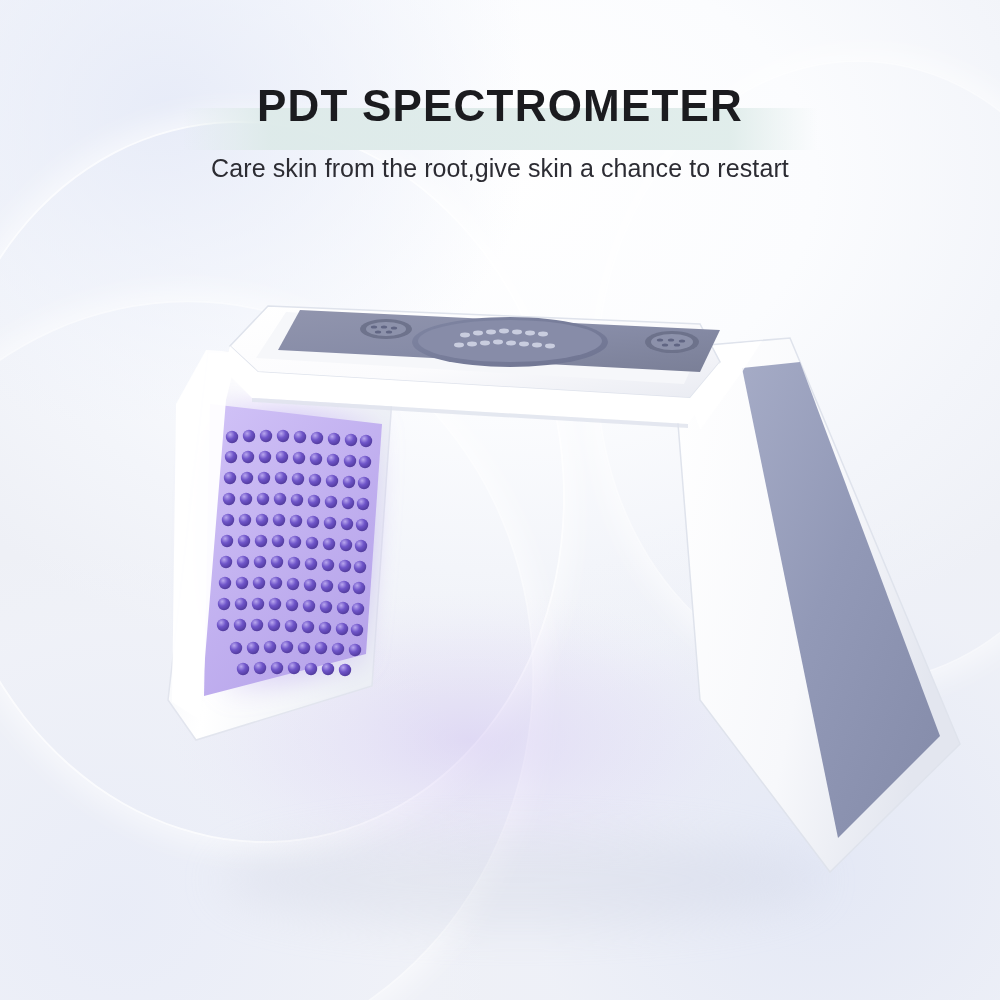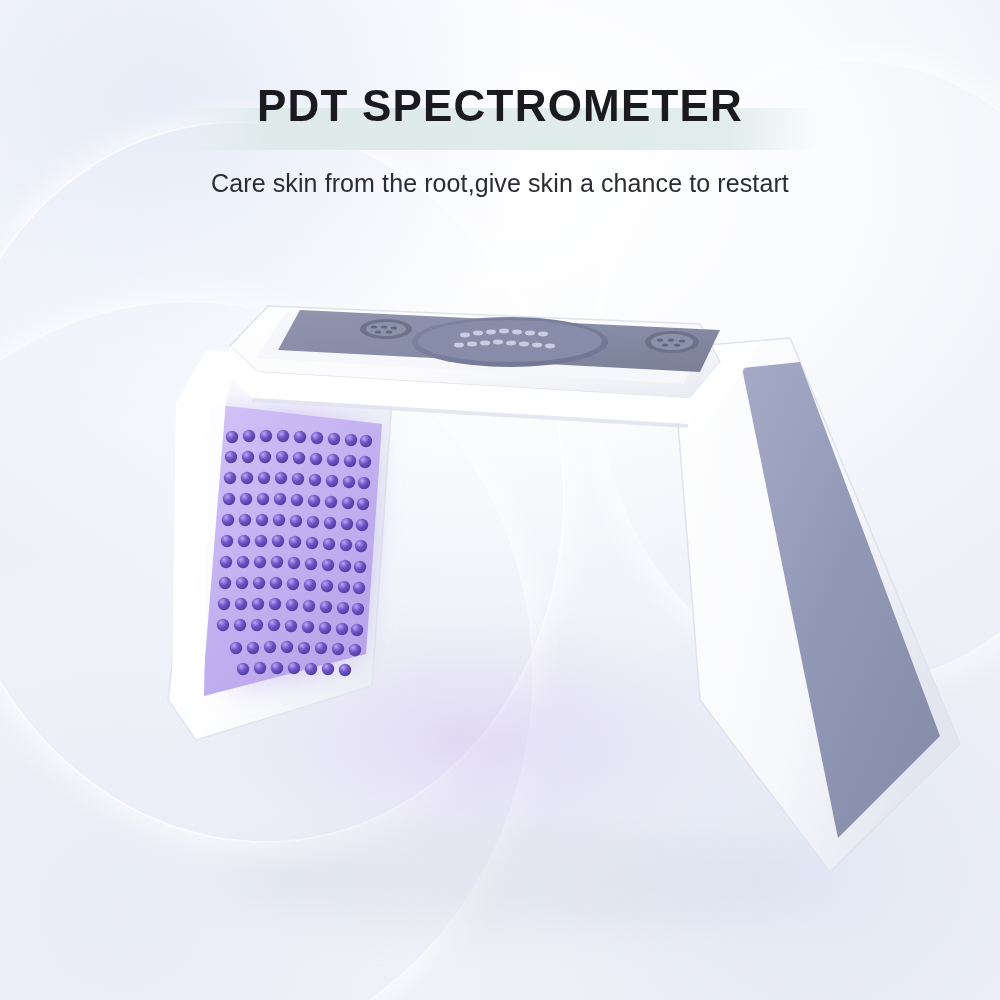--- a/index.html
+++ b/index.html
@@ -95,21 +95,21 @@
     position: relative;
     font-size: 44px;
     letter-spacing: 1.2px;
     font-weight: bold;
     color: #1b1b1f;
     line-height: 1;
     margin: 0;
     z-index: 2;
   }
   .subtitle {
-    margin-top: 41px;
+    margin-top: 26px;
     font-size: 25px;
     color: #2c2c33;
     letter-spacing: 0.1px;
     font-weight: normal;
   }
 
   
   .device {
     position: absolute;
     left: 0; top: 0;

